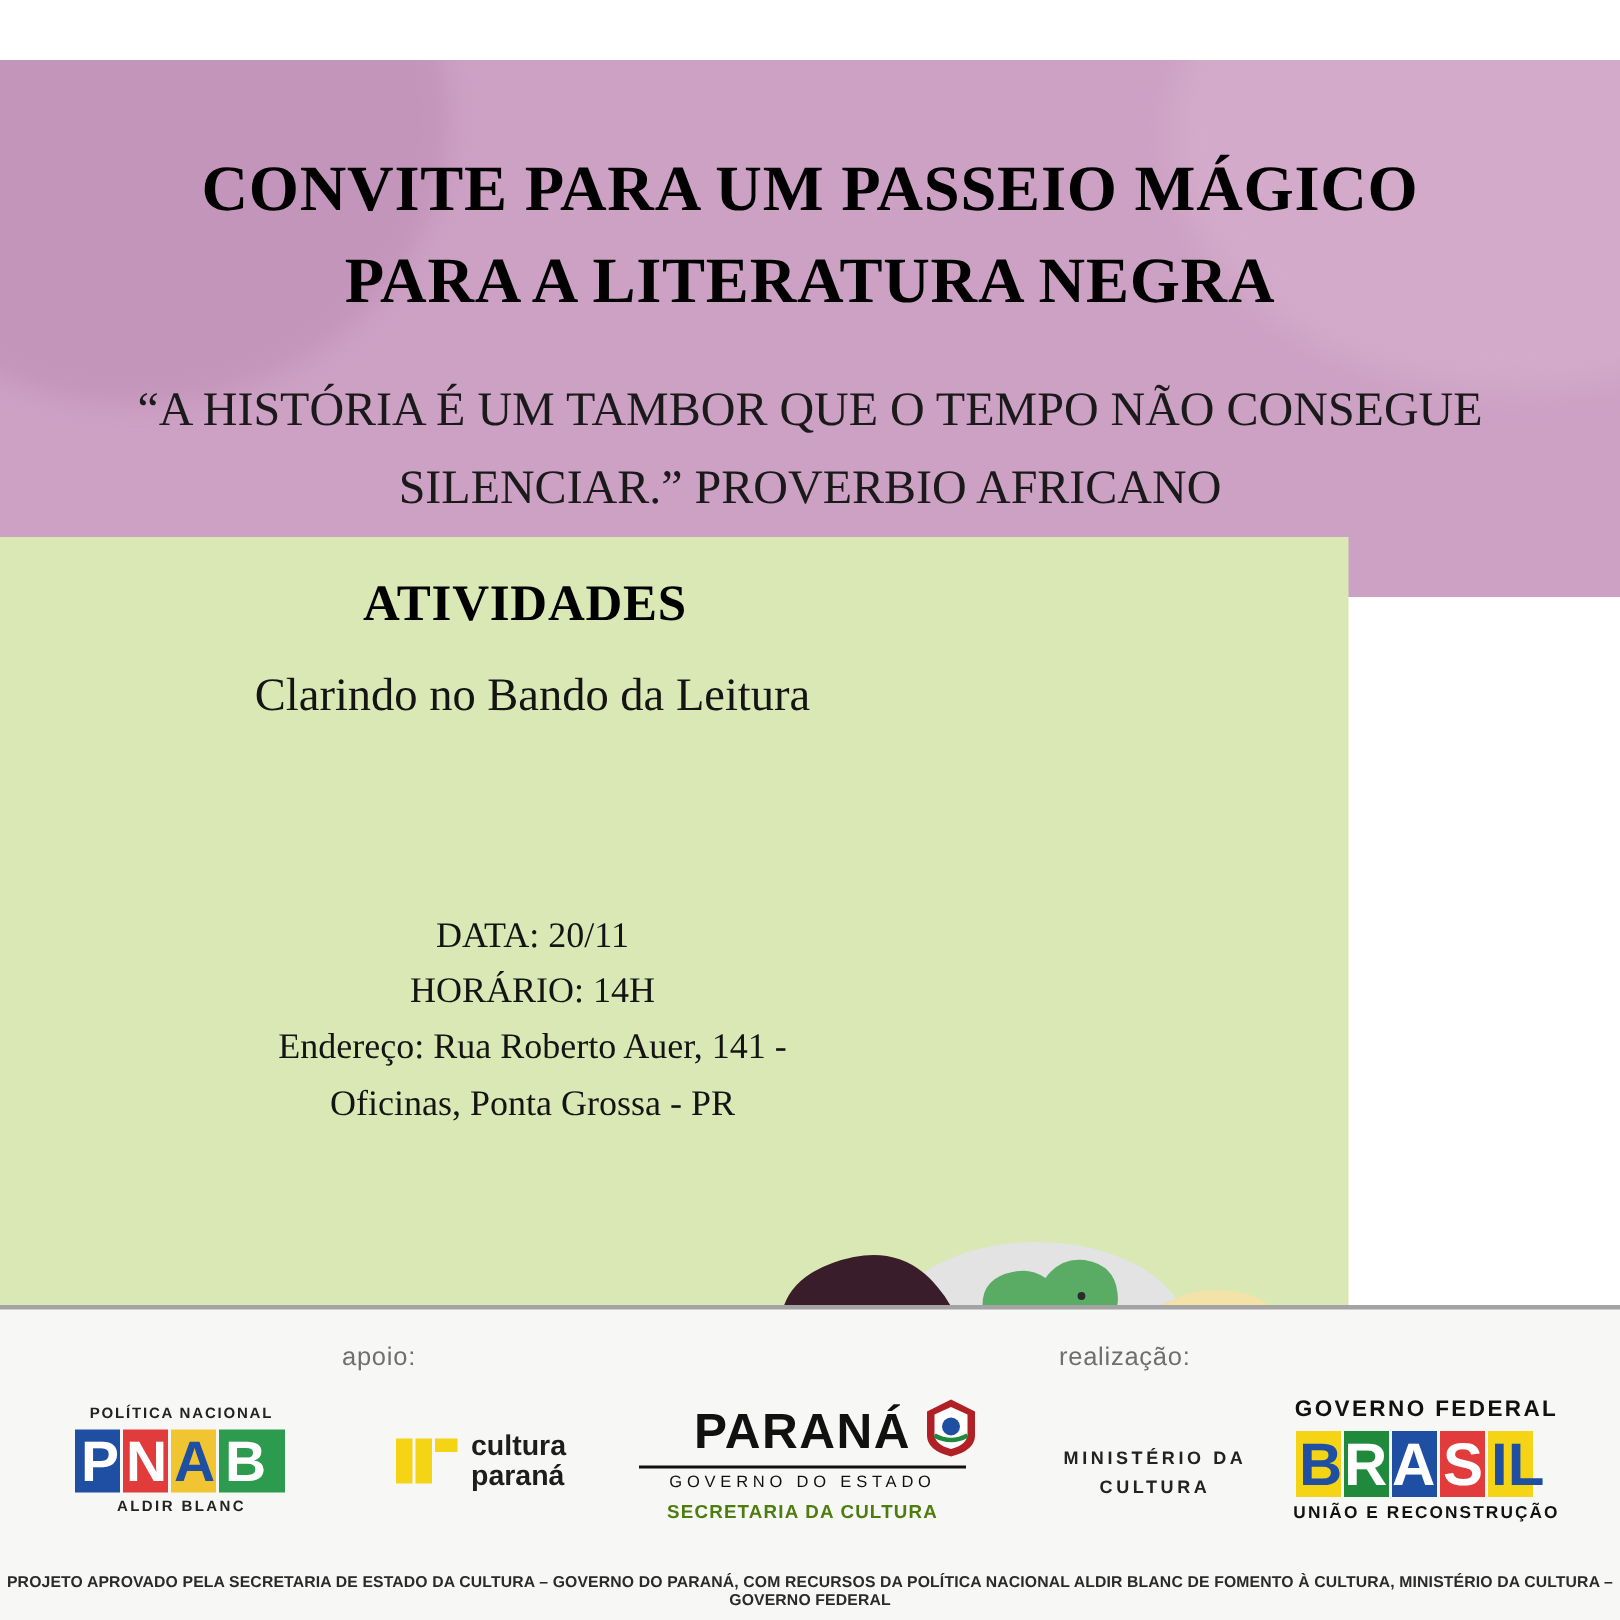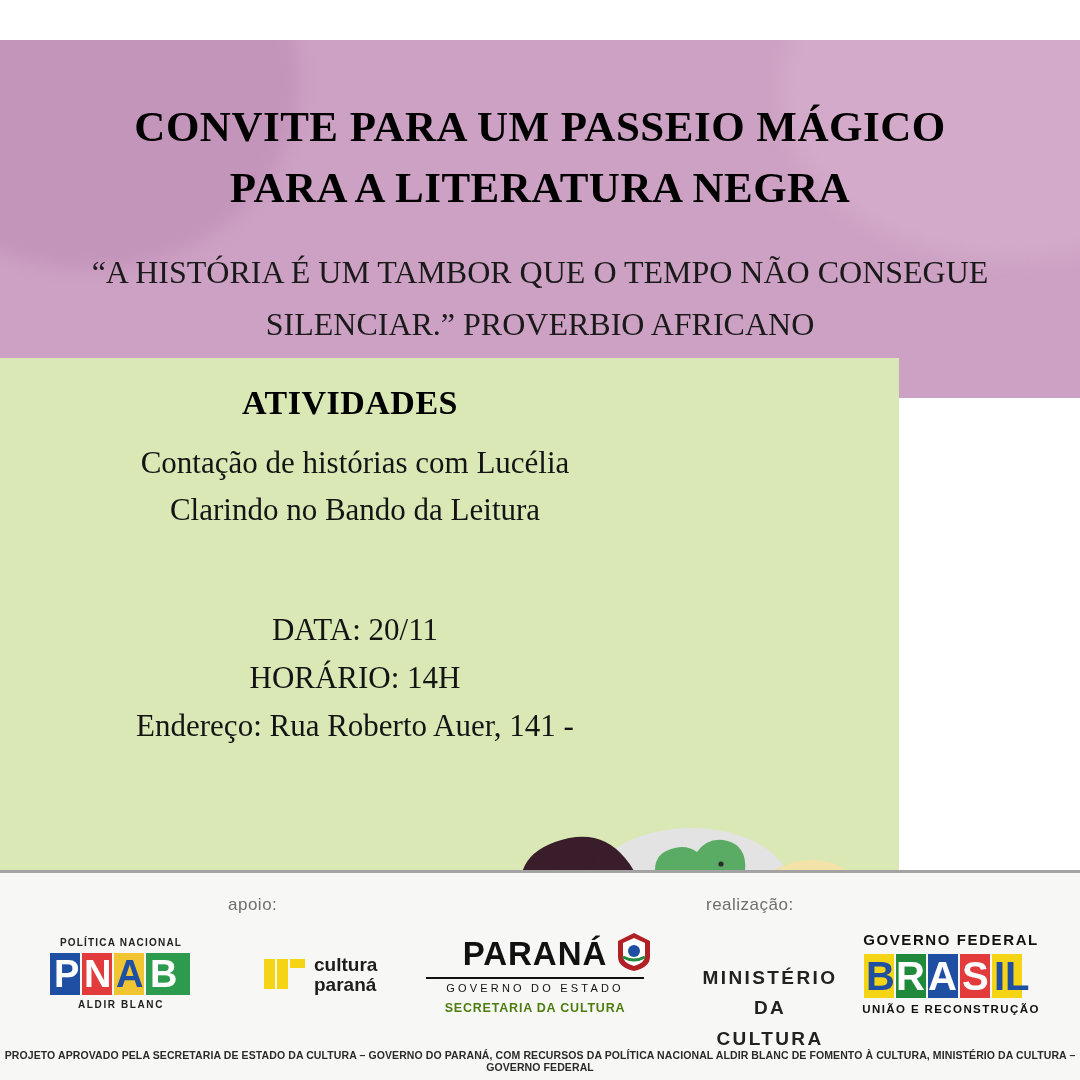--- a/index.html
+++ b/index.html
@@ -98,21 +98,21 @@
     text-align: center;
     font-size: 31px;
     line-height: 1.5;
     color: #141414;
   }
   .details {
     position: absolute;
     left: 10px; top: 248px;
     width: 690px;
     text-align: center;
-    font-size: 31px;
+    font-size: 24px;
     line-height: 1.55;
     color: #141414;
   }
   .details div { white-space: nowrap; }
 
   
   .illus {
     position: absolute;
     right: 0; top: 358px;
     width: 430px;
@@ -186,21 +186,21 @@
     font-weight: bold; font-size: 12.5px; letter-spacing: 0.8px; color: #4d7c0f; margin-top: 7px;
   }
   .parana .brasao {
     position: absolute; right: -4px; top: -4px; width: 40px; height: 42px;
   }
 
   
   .minc { left: 700px; top: 90px; width: 140px; text-align: center; }
   .minc div {
     font-family: "Liberation Sans", sans-serif;
-    font-weight: bold; font-size: 19px; letter-spacing: 2.4px; color: #222; line-height: 1.6;
+    font-weight: bold; font-size: 12px; letter-spacing: 2.4px; color: #222; line-height: 1.6;
   }
 
   
   .gov { left: 856px; top: 58px; width: 190px; text-align: center; }
   .gov .top {
     font-family: "Liberation Sans", sans-serif;
     font-weight: bold; font-size: 15px; letter-spacing: 1.6px; color: #111;
   }
   .gov .brasil { position: relative; height: 52px; margin-top: 2px; }
   .gov .brasil .word {
@@ -235,27 +235,27 @@
       <div class="title">CONVITE PARA  UM PASSEIO MÁGICO</div>
       <div class="title">PARA A LITERATURA NEGRA</div>
       <div class="quote">“A HISTÓRIA É UM TAMBOR QUE O TEMPO NÃO CONSEGUE</div>
       <div class="quote" style="margin-top:4px">SILENCIAR.” PROVERBIO AFRICANO</div>
     </div>
   </div>
 
   <div class="green">
     <div class="activities-title">ATIVIDADES</div>
     <div class="activity-text">
-      <div>Contação de histórias com Lucélia</div>
       <div>Clarindo no Bando da Leitura</div>
     </div>
     <div class="details">
       <div>DATA: 20/11</div>
       <div>HORÁRIO: 14H</div>
       <div>Endereço: Rua Roberto Auer, 141 -</div>
+      <div>Oficinas, Ponta Grossa - PR</div>
     </div>
 
     <svg class="illus" viewBox="0 0 430 512">
 
       <g>
         <ellipse cx="222" cy="172" rx="100" ry="60" fill="#e3e3e3"></ellipse>
         <path d="M178 215 L168 258 L208 226 Z" fill="#e3e3e3"></path>
 
         <g fill="#5aab63">
           <path d="M196 196 q-4 -16 6 -24 q-16 -4 -16 -18 q0 -18 20 -22 q12 -3 22 4 q10 -14 26 -12 q20 3 22 22 q2 16 -12 24 q10 8 8 22 l-10 0 q1 -10 -6 -14 l-34 0 q-8 4 -7 18 z"></path>

